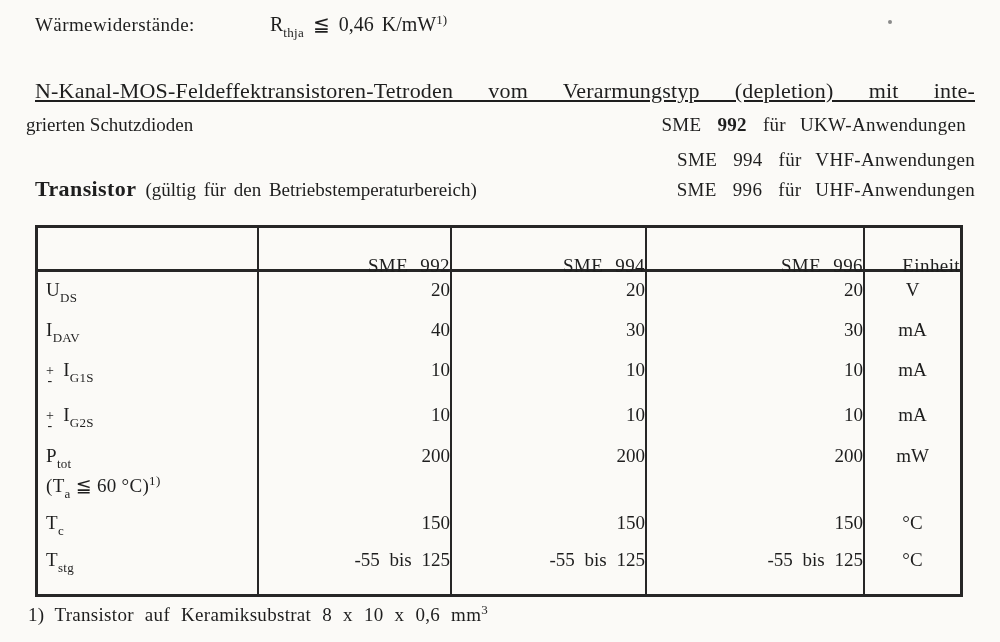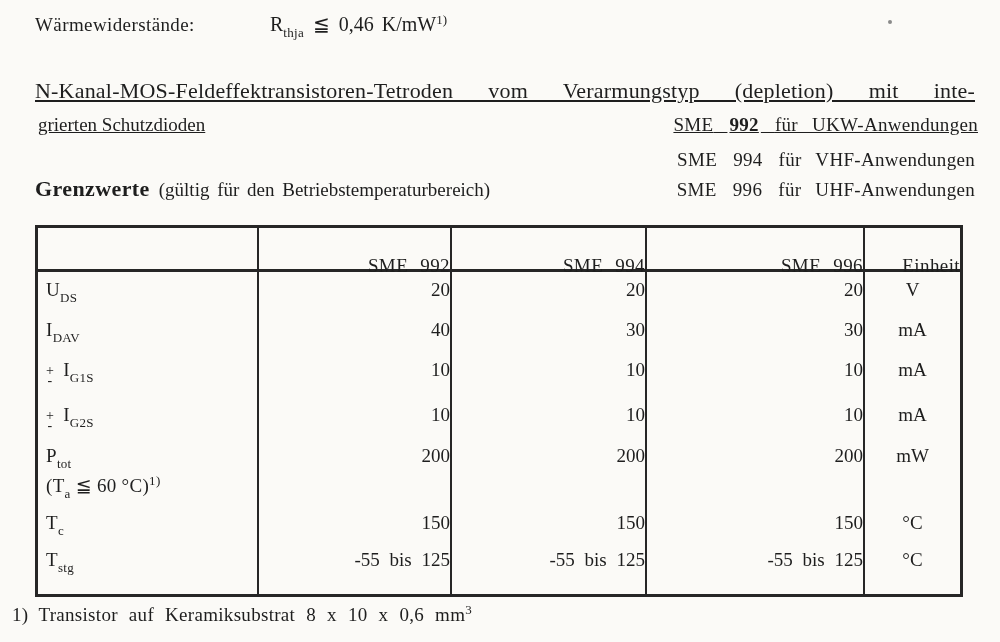--- a/index.html
+++ b/index.html
@@ -25,22 +25,22 @@
   .rel{margin:0 9px;}
   .val{margin-right:8px;}
 
   
   .para1{
     position:absolute;left:35px;top:78px;width:940px;
     text-align:justify;text-align-last:justify;
     font-size:22px;letter-spacing:.2px;text-decoration:underline;
   }
   .para2{
-    position:absolute;left:38px;top:114px;width:940px;
-    display:flex;justify-content:space-between;align-items:flex-end;text-decoration:underline;
+    position:absolute;left:26px;top:114px;width:940px;
+    display:flex;justify-content:space-between;align-items:flex-end;
   }
   .app{white-space:nowrap;word-spacing:9px;letter-spacing:.3px;}
   .app .model{margin:0 2px;}
   .app-row-2{position:absolute;left:35px;top:149px;width:940px;text-align:right;}
   .grenz-row{
     position:absolute;left:35px;top:176px;width:940px;
     display:flex;justify-content:space-between;align-items:baseline;
   }
   .grenz-title{font-size:22px;font-weight:bold;letter-spacing:.4px;}
   .grenz-sub{font-size:19px;margin-left:9px;word-spacing:3px;}
@@ -59,21 +59,21 @@
   .lcell{text-align:left;padding-left:8px;white-space:nowrap;letter-spacing:.3px;}
   .vcell{text-align:right;word-spacing:5px;}
   .ucell{text-align:center;}
   .pm{
     display:inline-flex;flex-direction:column;align-items:center;
     font-size:14px;line-height:10px;margin-right:9px;
     position:relative;top:-1px;
   }
 
   
-  .footnote{position:absolute;left:12px;top:604px;white-space:nowrap;word-spacing:6px;letter-spacing:.3px;}
+  .footnote{position:absolute;left:28px;top:604px;white-space:nowrap;word-spacing:6px;letter-spacing:.3px;}
   .footnote .marker{margin-right:10px;}
 
   
   .speck{position:absolute;left:888px;top:20px;width:4px;height:4px;border-radius:50%;background:#8a8a8a;}
 </style>
 </head>
 <body>
 
 <div class="page">
 
@@ -87,21 +87,21 @@
     <span>grierten Schutzdioden</span>
     <span class="app"><span>SME</span> <span class="model" style="font-weight: 700;">992</span> <span>für UKW-Anwendungen</span></span>
   </div>
 
   <div class="app-row-2">
     <span class="app"><span>SME</span> <span class="model" style="font-weight: 400;">994</span> <span>für VHF-Anwendungen</span></span>
   </div>
 
   <div class="grenz-row">
     <span>
-      <span class="grenz-title">Grenzwerte</span><span class="grenz-sub">(gültig für den Betriebstemperaturbereich)</span>
+      <span class="grenz-title">Transistor</span><span class="grenz-sub">(gültig für den Betriebstemperaturbereich)</span>
     </span>
     <span class="app"><span>SME</span> <span class="model" style="font-weight: 400;">996</span> <span>für UHF-Anwendungen</span></span>
   </div>
 
   <div class="tbl" id="tbl">
     <div class="cell hcell vline"></div>
     <div class="cell hcell vline">SME 992</div>
     <div class="cell hcell vline">SME 994</div>
     <div class="cell hcell vline">SME 996</div>
     <div class="cell hcell">Einheit</div>

